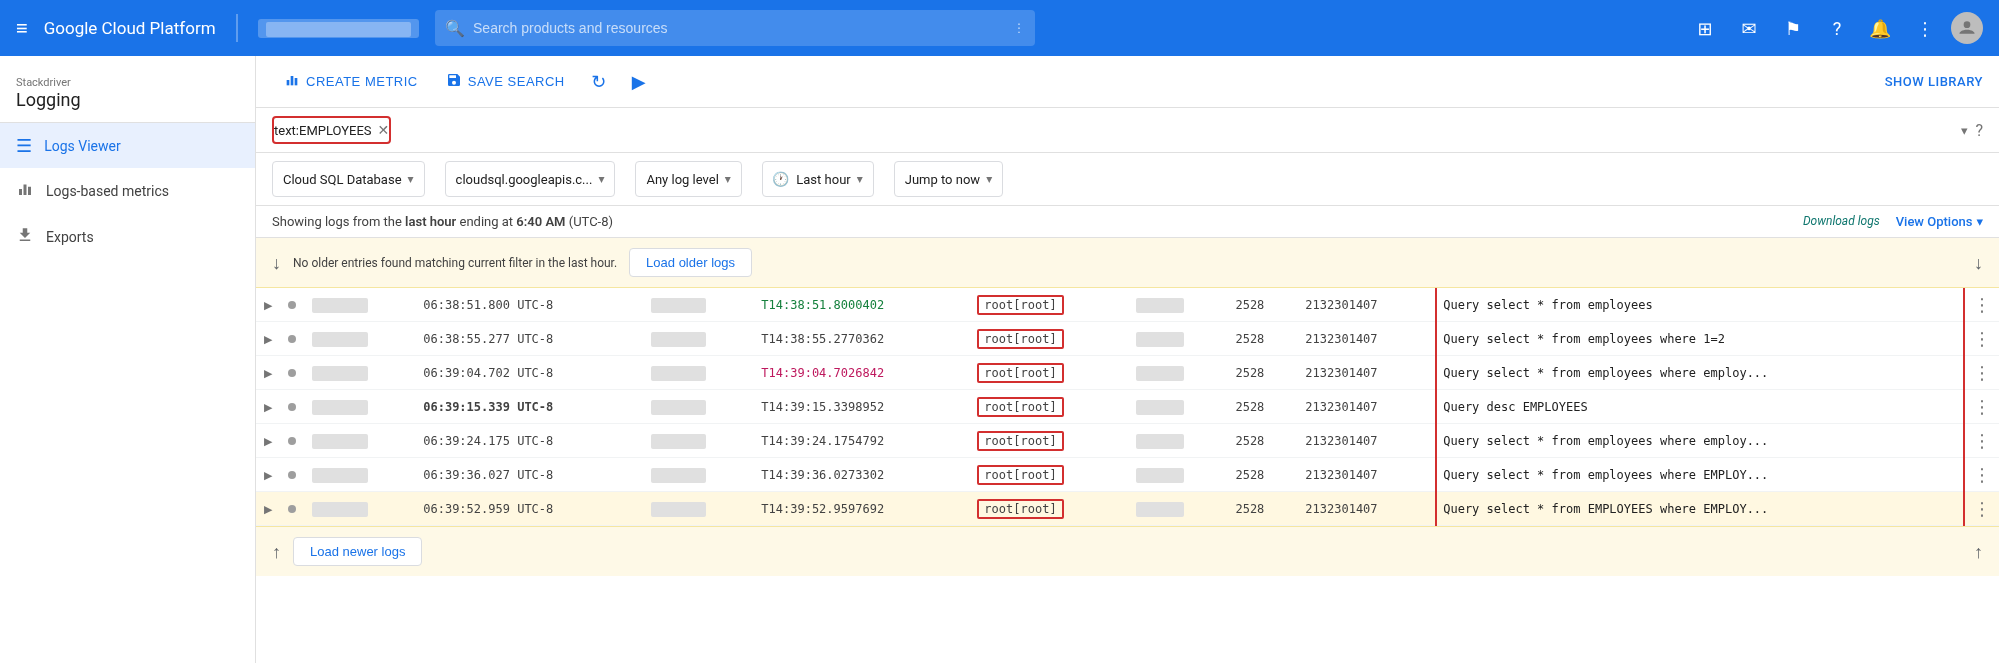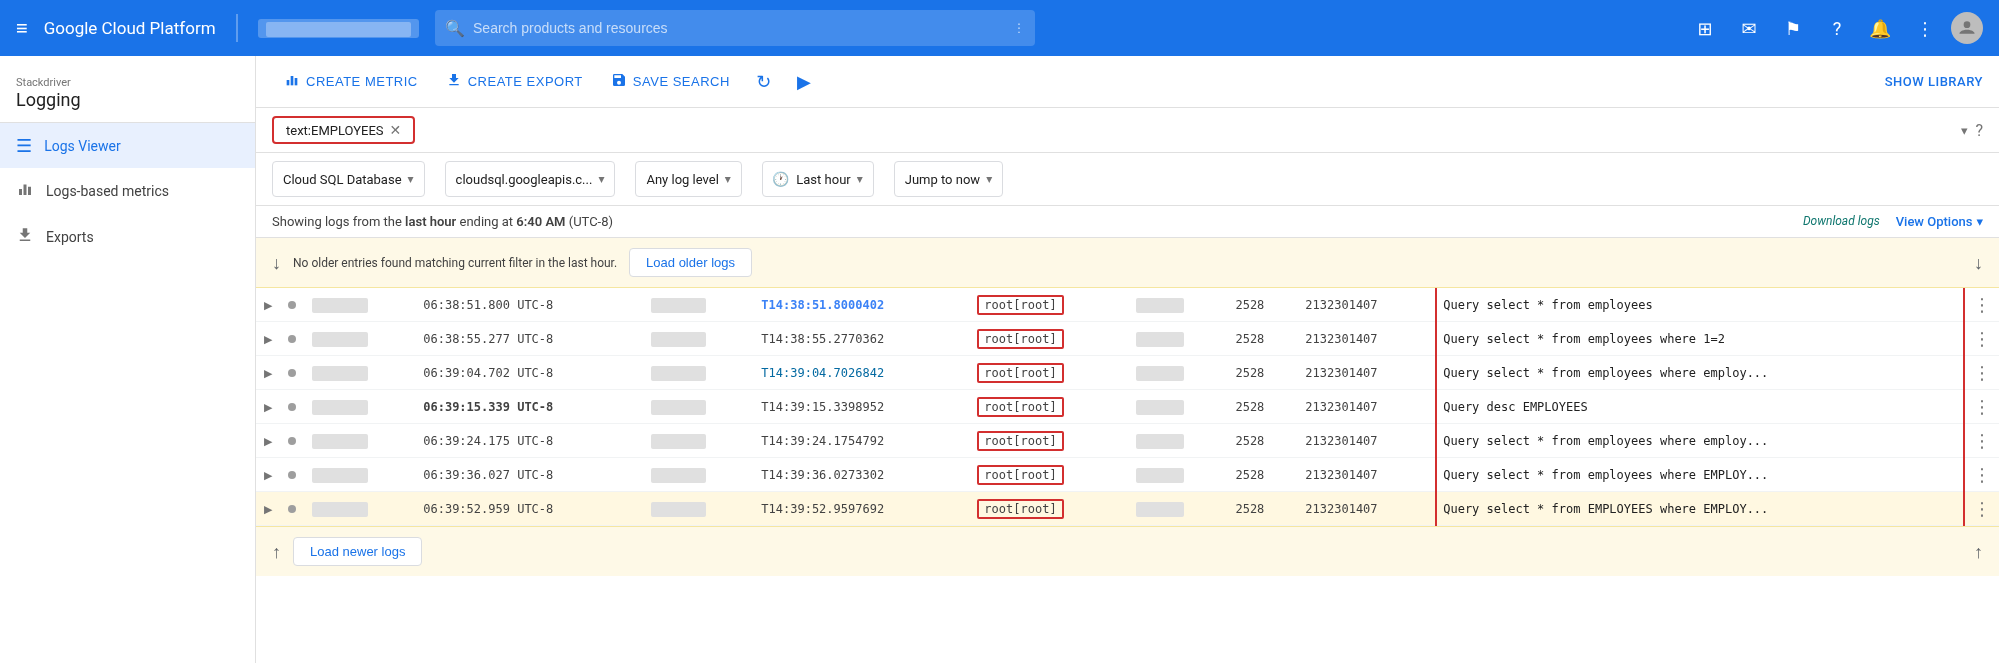--- a/index.html
+++ b/index.html
@@ -69,21 +69,21 @@
 
     
     .log-viewer { flex: 1; display: flex; flex-direction: column; overflow: hidden; }
 
     
     .filter-row {
       display: flex; align-items: center; padding: 8px 16px; background: white;
       border-bottom: 1px solid #e0e0e0; gap: 8px;
     }
     .filter-tag {
-      display: flex; align-items: center; gap: 6px; padding: 4px 12px;
+      display: flex; align-items: center; gap: 6px; padding: 4px 0;
       border: 2px solid #d32f2f; border-radius: 4px; font-size: 13px; color: #212121;
       background: white;
     }
     .filter-tag .close-x { color: #757575; cursor: pointer; font-size: 14px; }
     .filter-input-spacer { flex: 1; }
     .filter-dropdown-icon { color: #757575; cursor: pointer; }
     .help-icon { color: #757575; cursor: pointer; font-size: 16px; }
 
     
     .controls-row {
@@ -206,28 +206,20 @@
               <rect x="4" y="12" width="4" height="8"></rect>
               <rect x="10" y="6" width="4" height="14"></rect>
               <rect x="16" y="9" width="4" height="11"></rect>
             </svg>
         </span>
         <span>CREATE METRIC</span>
       </button>
       <button class="toolbar-btn">
         <span>
           <svg width="16" height="16" viewBox="0 0 24 24" fill="#1a73e8">
-              <path d="M19 9h-4V3H9v6H5l7 7 7-7zM5 18v2h14v-2H5z"></path>
-            </svg>
-        </span>
-        <span>CREATE EXPORT</span>
-      </button>
-      <button class="toolbar-btn">
-        <span>
-          <svg width="16" height="16" viewBox="0 0 24 24" fill="#1a73e8">
               <path d="M17 3H5a2 2 0 00-2 2v14a2 2 0 002 2h14a2 2 0 002-2V7l-4-4zm-5 16a3 3 0 110-6 3 3 0 010 6zm3-10H5V5h10v4z"></path>
             </svg>
         </span>
         <span>SAVE SEARCH</span>
       </button>
       <div class="toolbar-icon-btn">
         <span style="font-size:18px;color:#1a73e8;">↻</span>
       </div>
       <div class="toolbar-icon-btn">
         <span style="font-size:18px;color:#1a73e8;">▶</span>
@@ -304,21 +296,21 @@
     <td style="width:20px;">
       <span style="width:8px;height:8px;border-radius:50%;background:#9e9e9e;display:inline-block;"></span>
     </td>
     <td style="color:#212121;">
       <span style="background:#e0e0e0;border-radius:2px;padding:1px 12px;font-size:11px;color:#e0e0e0;">████</span>
     </td>
     <td style="color:#424242;font-family:monospace;">06:38:51.800 UTC-8</td>
     <td style="color:#212121;">
       <span style="background:#e0e0e0;border-radius:2px;padding:1px 12px;font-size:11px;color:#e0e0e0;">████</span>
     </td>
-    <td style="color:#3b82f6;font-family:monospace;font-weight:bold;">T14:38:51.8000402</td>
+    <td style="color:#15803d;font-family:monospace;">T14:38:51.8000402</td>
     <td>
       <span style="border:2px solid #d32f2f;padding:1px 5px;border-radius:2px;font-family:monospace;">root[root]</span>
     </td>
     <td style="color:#424242;">
       <span style="background:#e0e0e0;border-radius:2px;padding:1px 16px;font-size:11px;color:#e0e0e0;">██</span>
     </td>
     <td style="font-family:monospace;">2528</td>
     <td style="font-family:monospace;">2132301407</td>
     <td style="border-left:2px solid #d32f2f;border-right:2px solid #d32f2f;padding-left:6px;padding-right:6px;font-family:monospace;color:#212121;">Query select * from employees</td>
     <td style="width:24px;">
@@ -360,21 +352,21 @@
     <td style="width:20px;">
       <span style="width:8px;height:8px;border-radius:50%;background:#9e9e9e;display:inline-block;"></span>
     </td>
     <td style="color:#212121;">
       <span style="background:#e0e0e0;border-radius:2px;padding:1px 12px;font-size:11px;color:#e0e0e0;">████</span>
     </td>
     <td style="color:#424242;font-family:monospace;">06:39:04.702 UTC-8</td>
     <td style="color:#212121;">
       <span style="background:#e0e0e0;border-radius:2px;padding:1px 12px;font-size:11px;color:#e0e0e0;">████</span>
     </td>
-    <td style="color:#0369a1;font-family:monospace;">T14:39:04.7026842</td>
+    <td style="color:#be185d;font-family:monospace;">T14:39:04.7026842</td>
     <td>
       <span style="border:2px solid #d32f2f;padding:1px 5px;border-radius:2px;font-family:monospace;">root[root]</span>
     </td>
     <td style="color:#424242;">
       <span style="background:#e0e0e0;border-radius:2px;padding:1px 16px;font-size:11px;color:#e0e0e0;">██</span>
     </td>
     <td style="font-family:monospace;">2528</td>
     <td style="font-family:monospace;">2132301407</td>
     <td style="border-left:2px solid #d32f2f;border-right:2px solid #d32f2f;padding-left:6px;padding-right:6px;font-family:monospace;color:#212121;">Query select * from employees where employ...</td>
     <td style="width:24px;">

